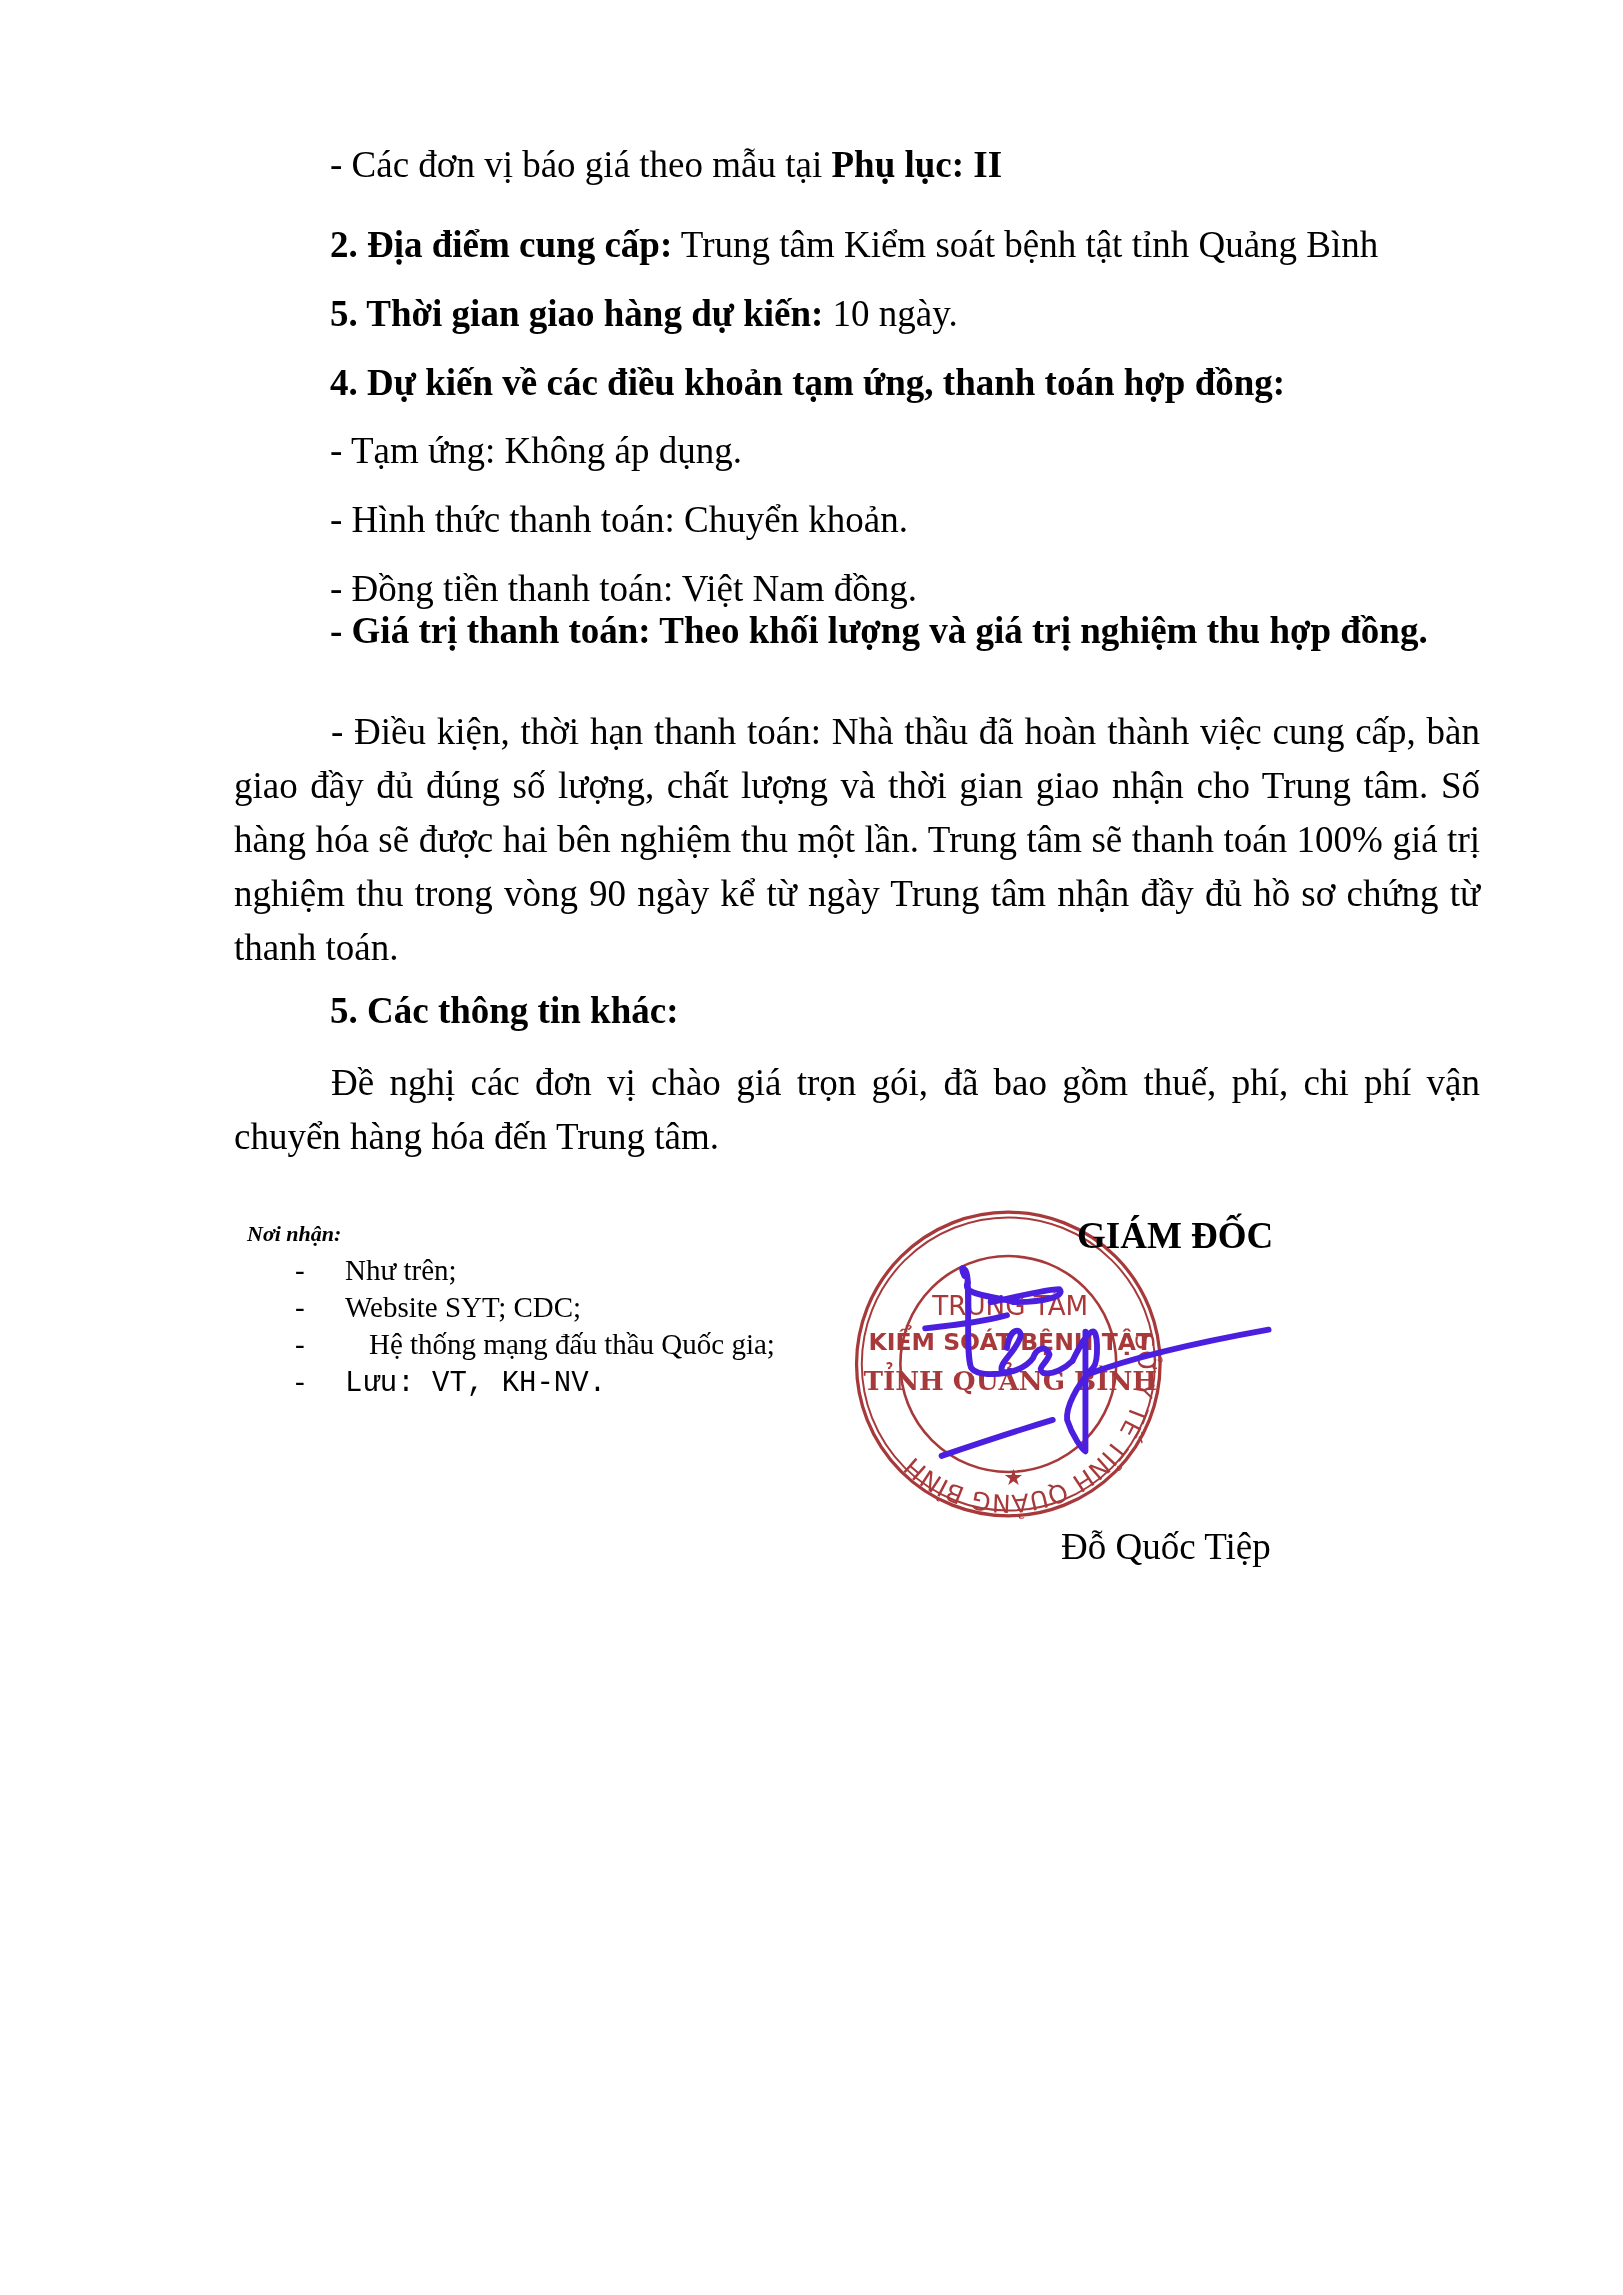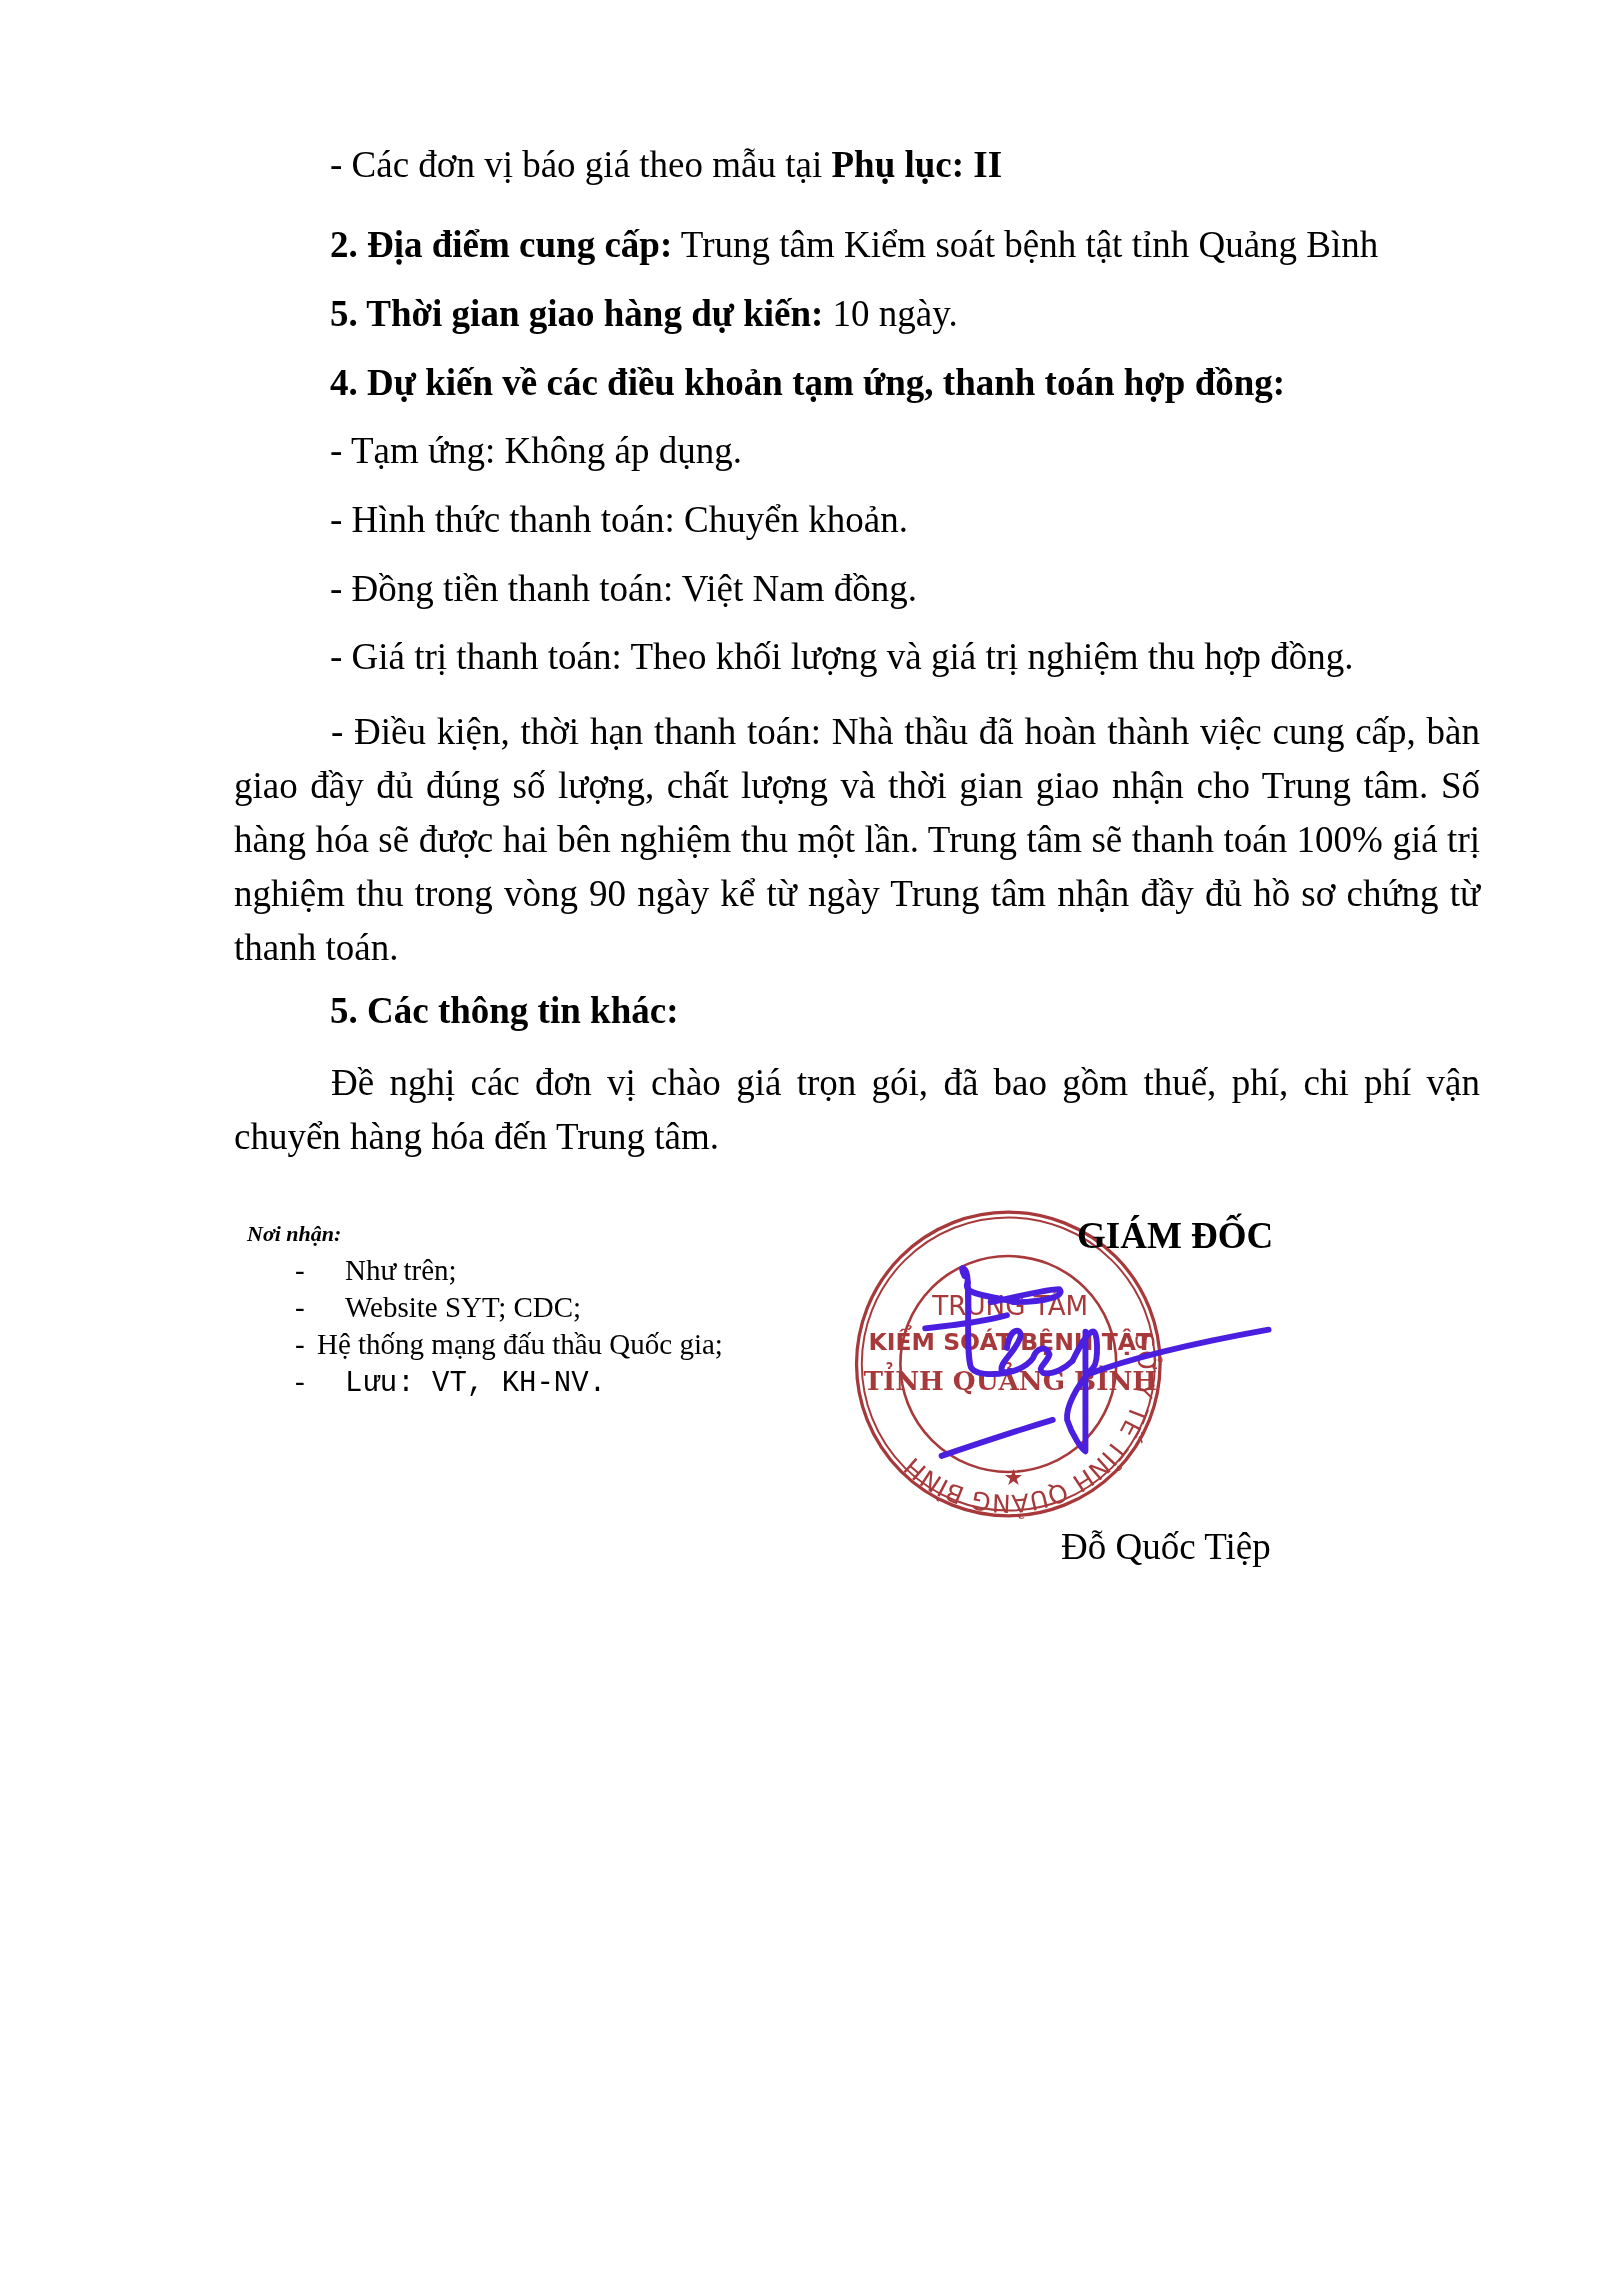--- a/index.html
+++ b/index.html
@@ -32,36 +32,36 @@
 </div>
 
 <div class="ln" style="left:330px; top:291px;">
   <span class="b">5. Thời gian giao hàng dự kiến:</span><span> 10 ngày.</span>
 </div>
 
 <div class="ln b" style="left:330px; top:360px;">4. Dự kiến về các điều khoản tạm ứng, thanh toán hợp đồng:</div>
 <div class="ln" style="left:330px; top:428px;">- Tạm ứng: Không áp dụng.</div>
 <div class="ln" style="left:330px; top:497px;">- Hình thức thanh toán: Chuyển khoản.</div>
 <div class="ln" style="left:330px; top:566px;">- Đồng tiền thanh toán: Việt Nam đồng.</div>
-<div class="ln" style="left:330px; top:634px;">- Giá trị thanh toán: Theo khối lượng và giá trị nghiệm thu hợp đồng.</div>
+<div class="ln" style="left:330px; top:608px;font-weight:bold;">- Giá trị thanh toán: Theo khối lượng và giá trị nghiệm thu hợp đồng.</div>
 
 <div class="para" style="top:705px;">
   <span class="indent"></span><span>- Điều kiện, thời hạn thanh toán: Nhà thầu đã hoàn thành việc cung cấp, bàn giao đầy đủ đúng số lượng, chất lượng và thời gian giao nhận cho Trung tâm. Số hàng hóa sẽ được hai bên nghiệm thu một lần. Trung tâm sẽ thanh toán 100% giá trị nghiệm thu trong vòng 90 ngày kể từ ngày Trung tâm nhận đầy đủ hồ sơ chứng từ thanh toán.</span>
 </div>
 
 <div class="ln b" style="left:330px; top:988px;">5. Các thông tin khác:</div>
 <div class="para" style="top:1056px;">
   <span class="indent"></span><span>Đề nghị các đơn vị chào giá trọn gói, đã bao gồm thuế, phí, chi phí vận chuyển hàng hóa đến Trung tâm.</span>
 </div>
 
 <div class="recv">
   <div class="title">Nơi nhận:</div>
   <div class="item"><span class="dash">-</span><span class="txt" style="margin-left:50px;">Như trên;</span></div>
   <div class="item"><span class="dash">-</span><span class="txt" style="">Website SYT; CDC;</span></div>
-  <div class="item"><span class="dash">-</span><span class="txt" style="margin-left:22px;text-align:center;">Hệ thống mạng đấu thầu Quốc gia;</span></div>
+  <div class="item"><span class="dash">-</span><span class="txt" style="margin-left:74px;text-align:center;">Hệ thống mạng đấu thầu Quốc gia;</span></div>
   <div class="item"><span class="dash">-</span><span class="txt" style="font-family:Liberation Mono, monospace;">Lưu: VT, KH-NV.</span></div>
 </div>
 
 <svg class="stamp" viewBox="0 0 480 480" xmlns="http://www.w3.org/2000/svg">
   <defs>
     <path id="sealArc" d="M 240,240 m -200,0 a 200,200 0 1,1 400,0 a 200,200 0 1,1 -400,0"></path>
   </defs>
   <g fill="none" stroke="#a8393b">
     <circle cx="242" cy="240" r="232" stroke-width="5"></circle>
     <circle cx="242" cy="240" r="224" stroke-width="3"></circle>

